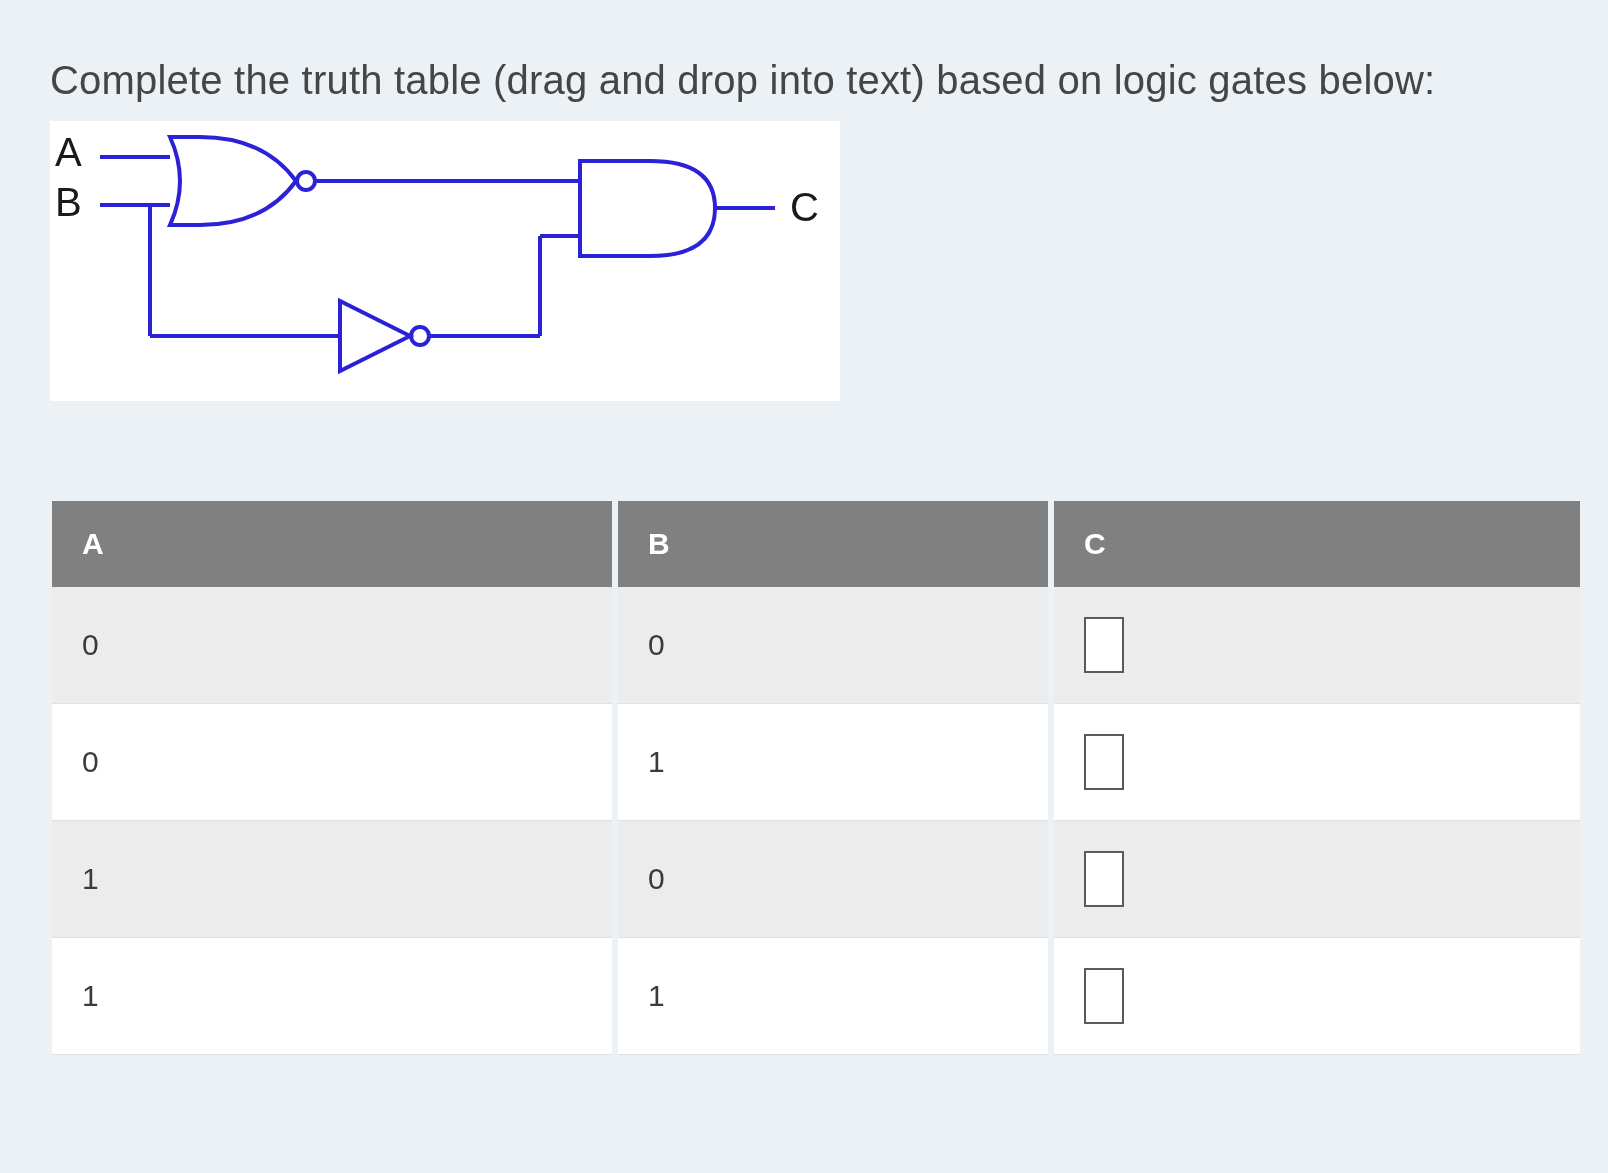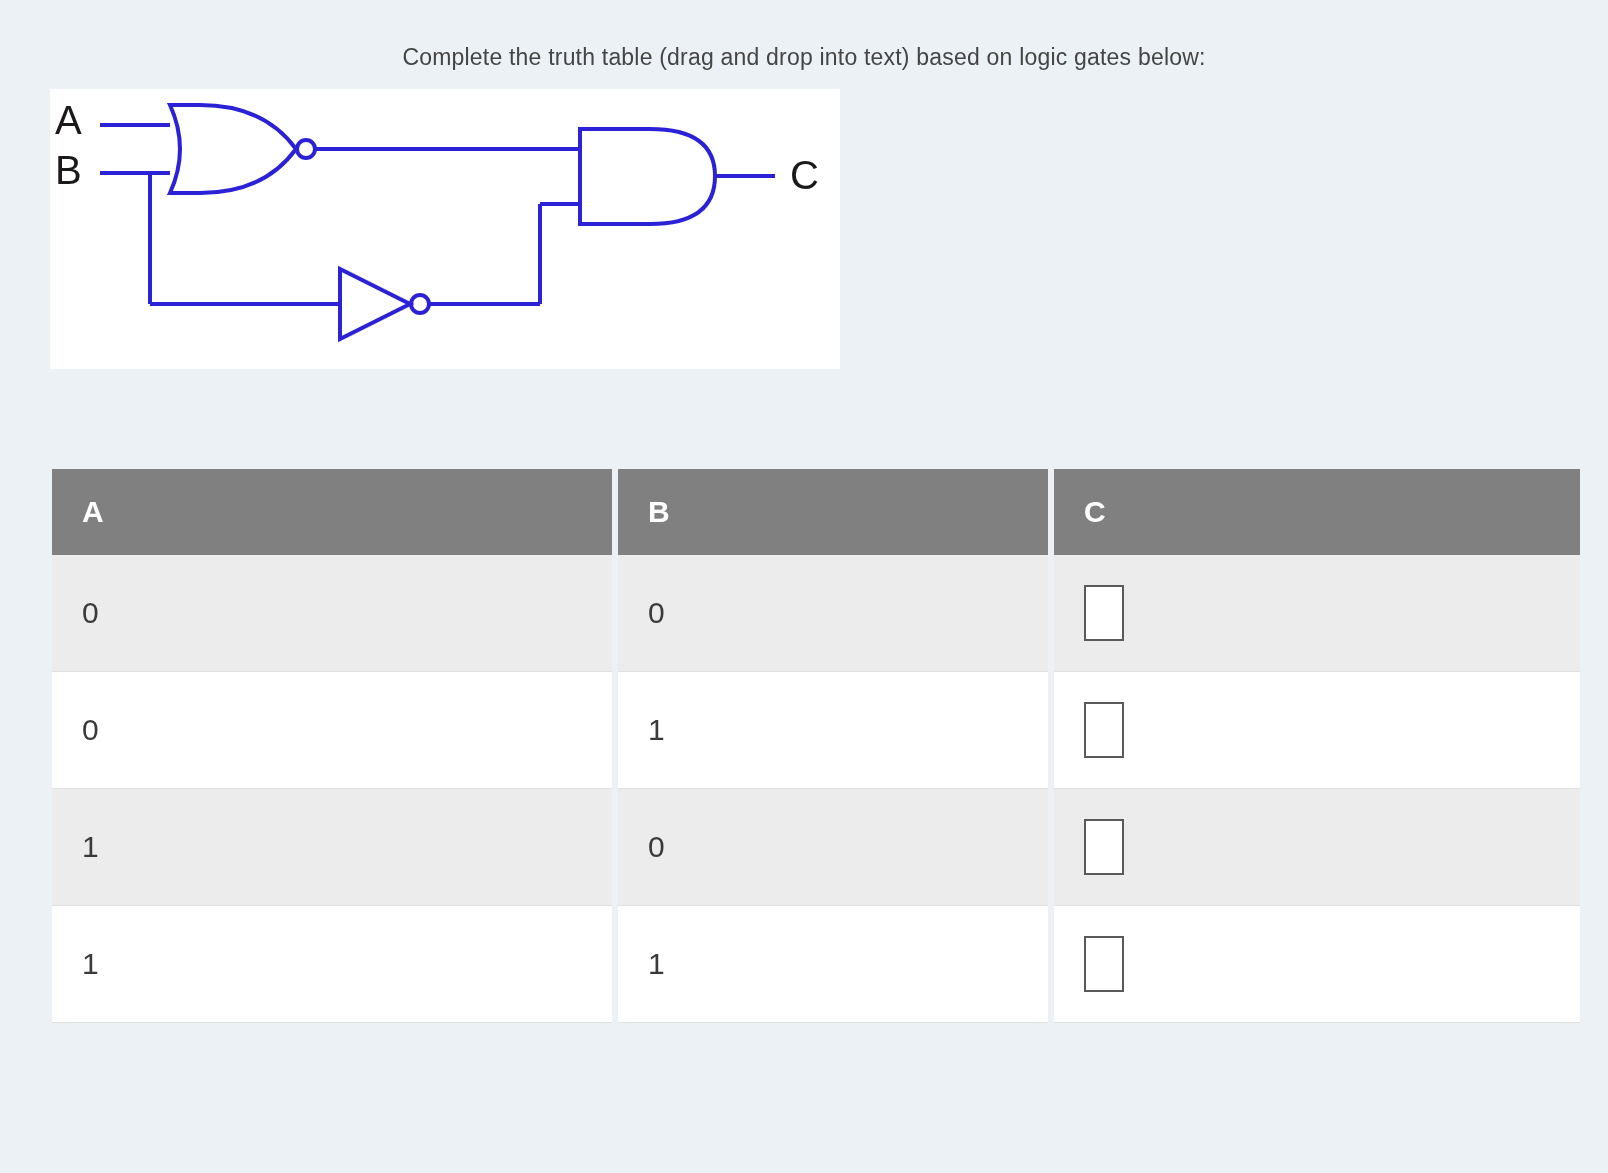--- a/index.html
+++ b/index.html
@@ -6,26 +6,25 @@
   body{
     background:#ebf1f4;
     font-family:"Helvetica Neue",Helvetica,Arial,sans-serif;
     color:#3a3a3a;
     width:1608px;
     min-height:1173px;
     box-sizing:border-box;
     padding:40px 50px;
   }
   .prompt{
-    font-size:23px;
+    font-size:40px;
     font-weight:400;
     color:#454545;
-    margin:4px 0 18px 0;
+    margin:18px 0 18px 0;
     letter-spacing:.2px;
-    text-align:center;
   }
   .diagram-box{
     background:#fff;
     width:790px;
     height:280px;
     position:relative;
     margin-bottom:100px;
   }
   .diagram-box svg{display:block;}
   .gate-label{

